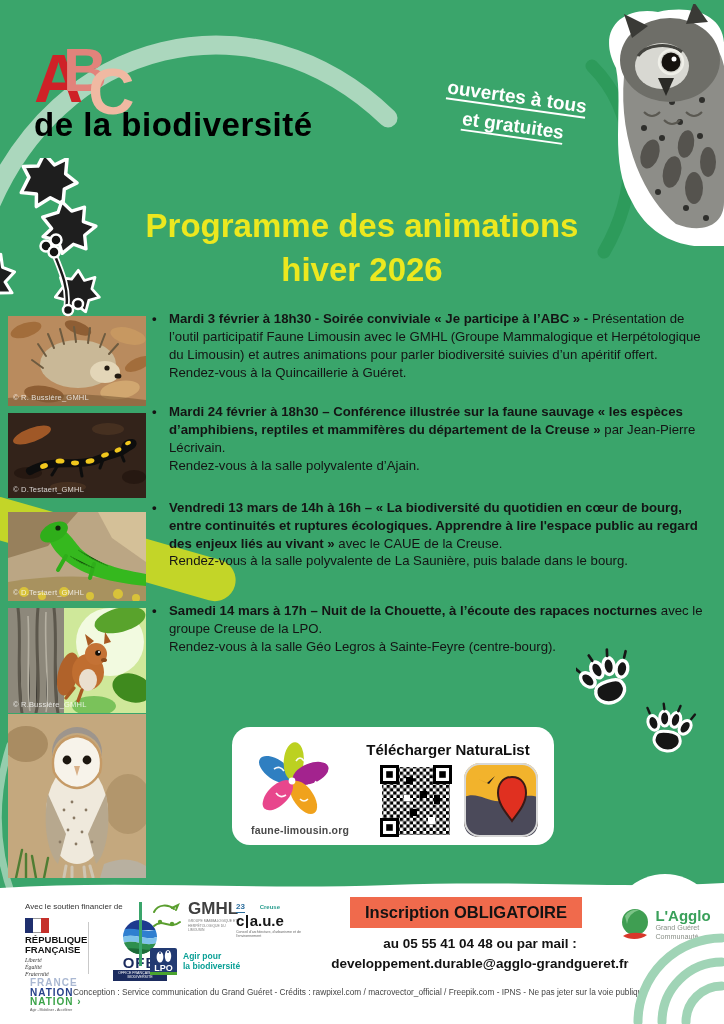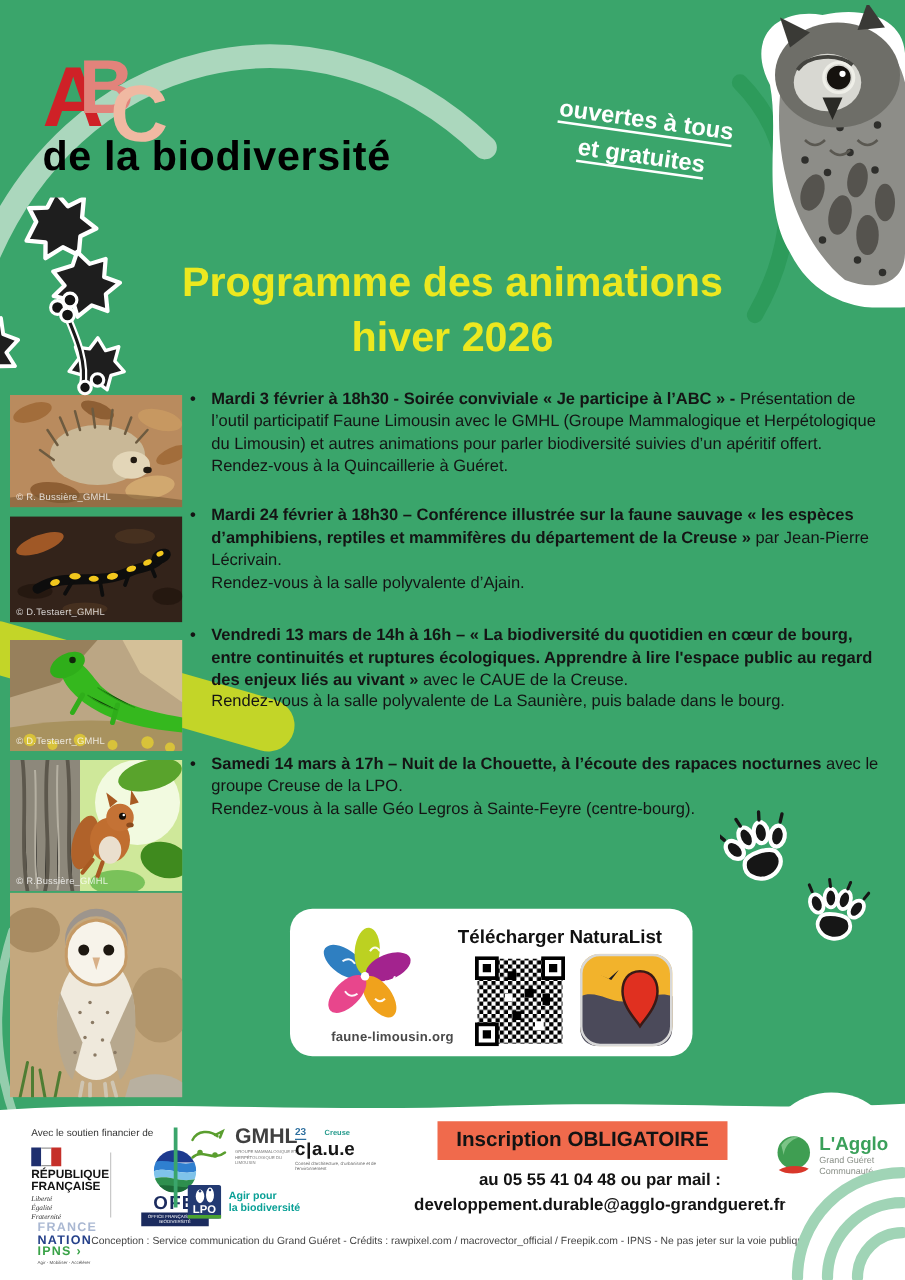--- a/index.html
+++ b/index.html
@@ -48,21 +48,21 @@
 
   
   .deco{pointer-events:none;}
   .ribbon{left:-28px;top:528px;width:268px;height:42px;border-radius:22px;
     background:#c3d528;transform:rotate(16deg);z-index:1;}
 
   
   .card{left:232px;top:727px;width:322px;height:118px;background:#fff;border-radius:18px;z-index:4;}
   .card .heading{position:absolute;left:120px;top:14px;width:192px;text-align:center;
     font-size:15px;font-weight:700;color:#111;}
-  .card .site{position:absolute;left:20px;top:97px;width:124px;text-align:center;
+  .card .site{position:absolute;left:6px;top:97px;width:124px;text-align:center;
     font-size:10.5px;font-weight:600;color:#4a4a4a;letter-spacing:.2px;}
   .pinwheel{position:absolute;left:16px;top:10px;}
   .qr{position:absolute;left:148px;top:38px;}
   .app-icon{position:absolute;left:232px;top:36px;}
 
   
   .footer-wave{left:0;top:876px;z-index:5;}
   .footer{left:0;top:892px;width:724px;height:132px;background:#fff;z-index:5;font-size:10px;color:#222;}
   .f-abs{position:absolute;}
   .support-label{left:25px;top:10px;font-size:8px;color:#333;}
@@ -547,21 +547,21 @@
         <span>c</span>
         <span class="bar"></span>
         <span>a.u.e</span>
       </div>
       <div class="sub">Conseil d'architecture, d'urbanisme et de l'environnement</div>
     </div>
 
     <div class="f-abs fnv">
       <div class="l1">FRANCE</div>
       <div class="l2">NATION</div>
-      <div class="l3">IPNS ›</div>
+      <div class="l3">NATION ›</div>
       <div class="sub">Agir - Mobiliser - Accélérer</div>
     </div>
 
     <div class="f-abs insc-btn">Inscription OBLIGATOIRE</div>
     <div class="f-abs insc-contact">
       <div>au 05 55 41 04 48 ou par mail :</div>
       <div>developpement.durable@agglo-grandgueret.fr</div>
     </div>
 
     <div class="f-abs credits">Conception : Service communication du Grand Guéret - Crédits : rawpixel.com / macrovector_official / Freepik.com - IPNS - Ne pas jeter sur la voie publique</div>

